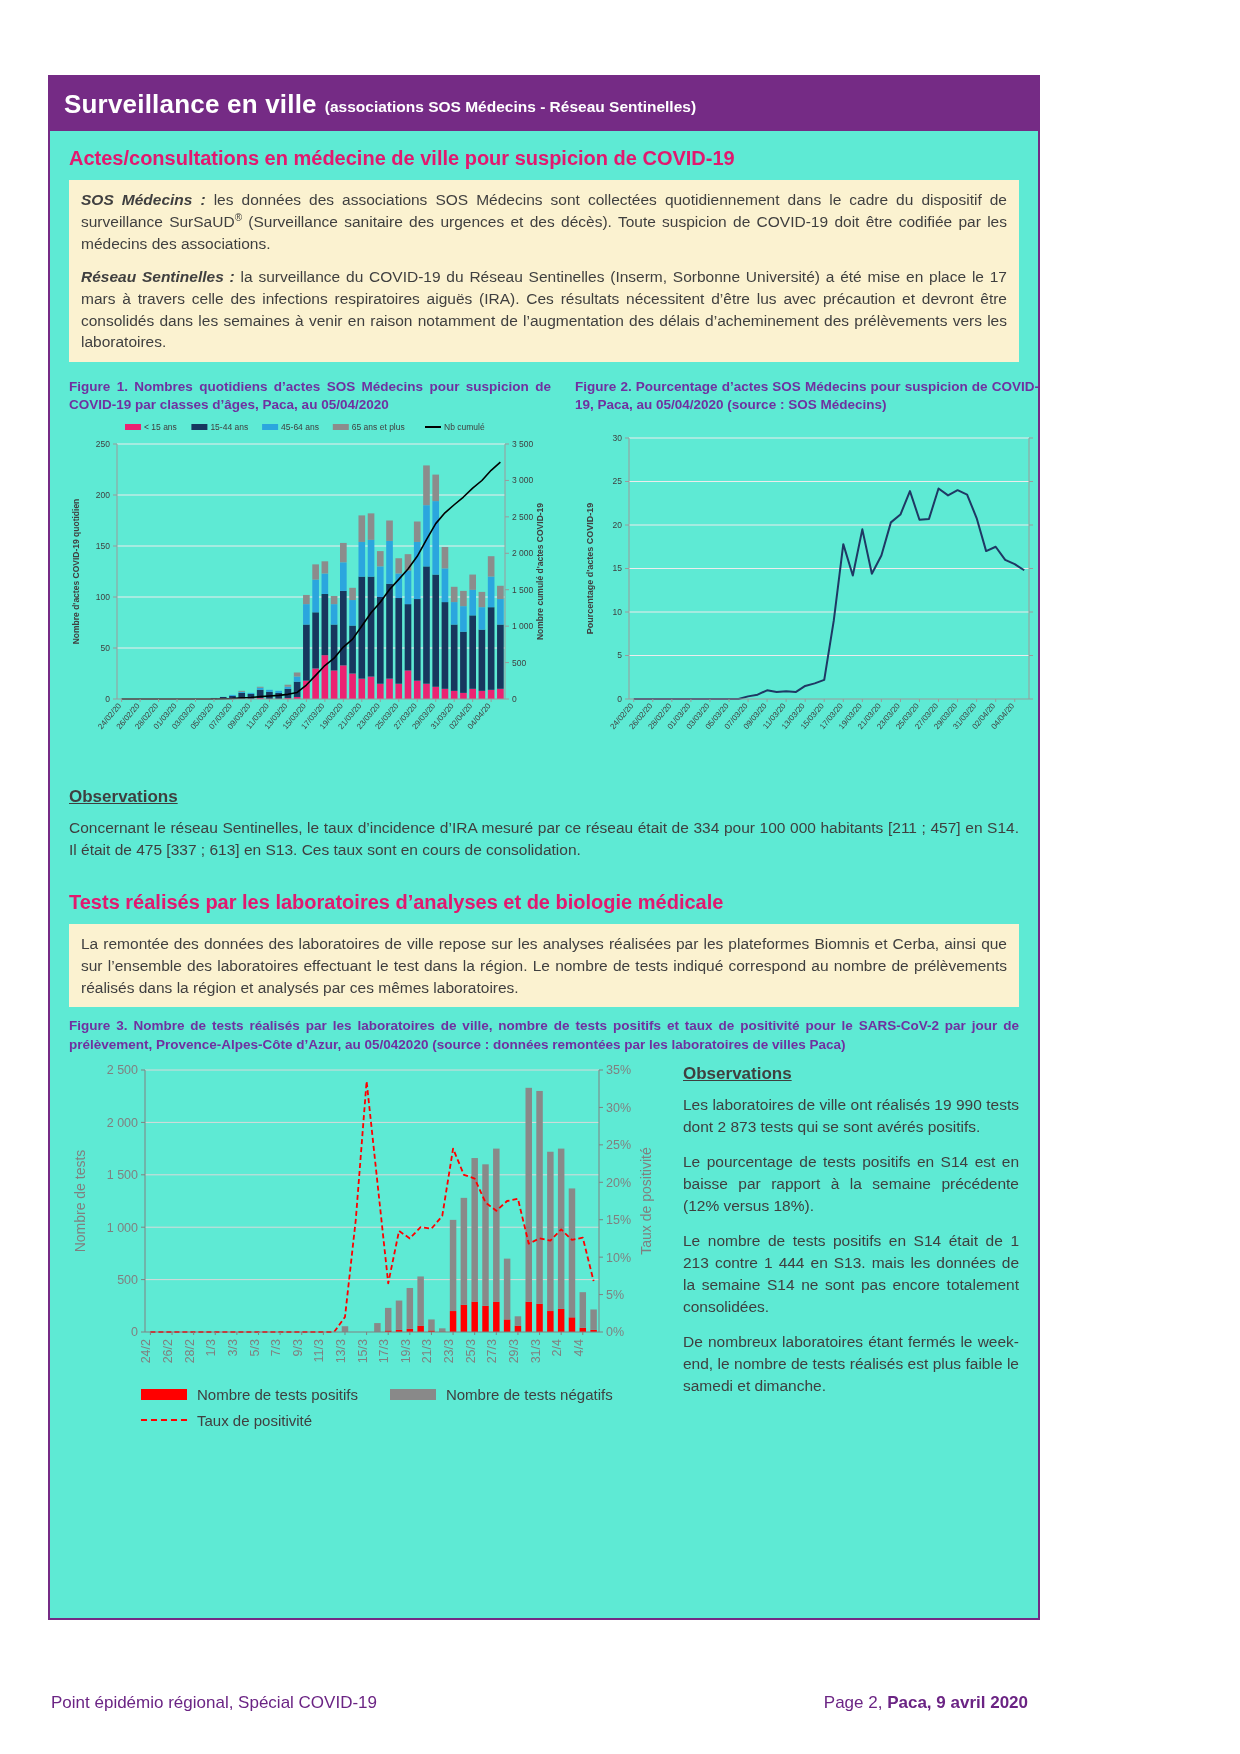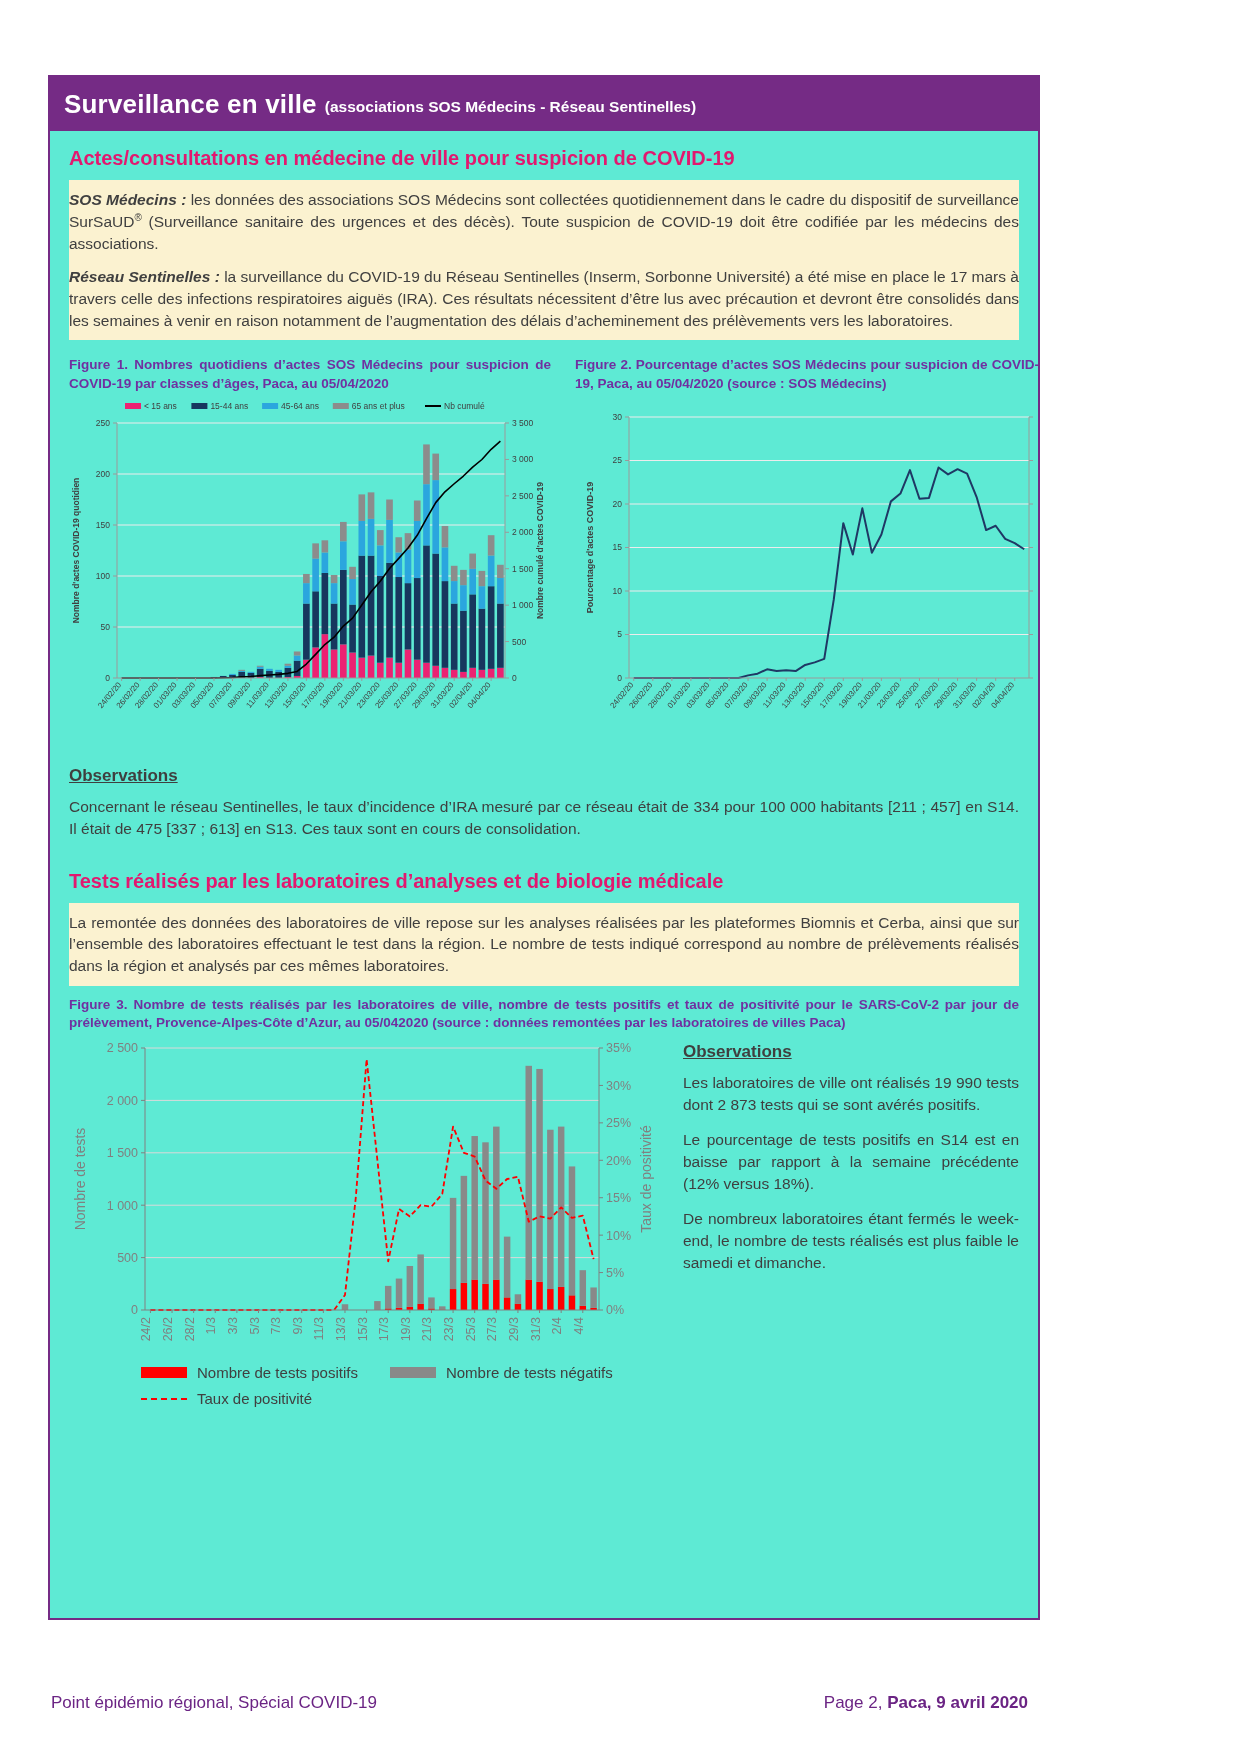--- a/index.html
+++ b/index.html
@@ -7,21 +7,21 @@
         font-family:"Liberation Sans",sans-serif;color:var(--c-text,#3F3F3F);overflow:hidden;}
   .frame{position:absolute;left:48px;top:75px;width:992px;height:1545px;
          border:2.5px solid var(--c-purple,#752B85);box-sizing:border-box;background:#5eead4;overflow:hidden;}
   .band{background:var(--c-purple,#752B85);color:#fff;height:54px;display:flex;align-items:center;
         padding-left:14px;gap:8px;}
   .band-title{font-size:26px;font-weight:bold;letter-spacing:.2px;}
   .band-sub{font-size:15.5px;font-weight:bold;position:relative;top:3px;}
   .inner{padding:0 19px;}
   h2.red{color:var(--c-red,#E2186F);font-size:20px;font-weight:bold;margin:16px 0 10px 0;}
   h2.red.second{margin-top:30px;}
-  .note{background:var(--c-note,#FBF2D0);padding:9px 0;margin-bottom:10px;}
+  .note{background:var(--c-note,#FBF2D0);padding:9px 12px;margin-bottom:10px;}
   .note p{margin:0 0 12px 0;font-size:15.5px;line-height:1.4;text-align:justify;}
   .note p:last-child{margin-bottom:0;}
   .note .lead{font-weight:bold;font-style:italic;}
   sup{font-size:10px;}
   .fig-row{display:flex;gap:24px;margin-top:8px;}
   .fig-col1{width:482px;}
   .fig-col2{width:464px;}
   .figcap{color:var(--c-capt,#7030A0);font-weight:bold;font-size:13.5px;line-height:1.35;
           text-align:justify;margin:6px 0 4px 0;}
   h3.obs{font-size:17px;font-weight:bold;color:#3F3F3F;text-decoration:underline;margin:20px 0 10px 0;}
@@ -500,20 +500,21 @@
             <div class="lg-row">
               <span class="sw-dash"></span>
               <span class="lbl">Taux de positivité</span>
             </div>
           </div>
         </div>
         <div class="obs-col">
           <h3 class="obs">Observations</h3>
           <p class="body">Les laboratoires de ville ont réalisés 19 990 tests dont 2 873 tests qui se sont avérés positifs.</p>
           <p class="body">Le pourcentage de tests positifs en S14 est en baisse par rapport à la semaine précédente (12% versus 18%).</p>
+          <p class="body">Le nombre de tests positifs en S14 était de 1 213 contre 1 444 en S13. mais les données de la semaine S14 ne sont pas encore totalement consolidées.</p>
           <p class="body">De nombreux laboratoires étant fermés le week-end, le nombre de tests réalisés est plus faible le samedi et dimanche.</p>
         </div>
       </div>
 
     </div>
   </div>
 
   <div class="footer">
     <span>Point épidémio régional, Spécial COVID-19</span>
     <span><span>Page 2, </span><b>Paca, 9 avril 2020</b></span>

